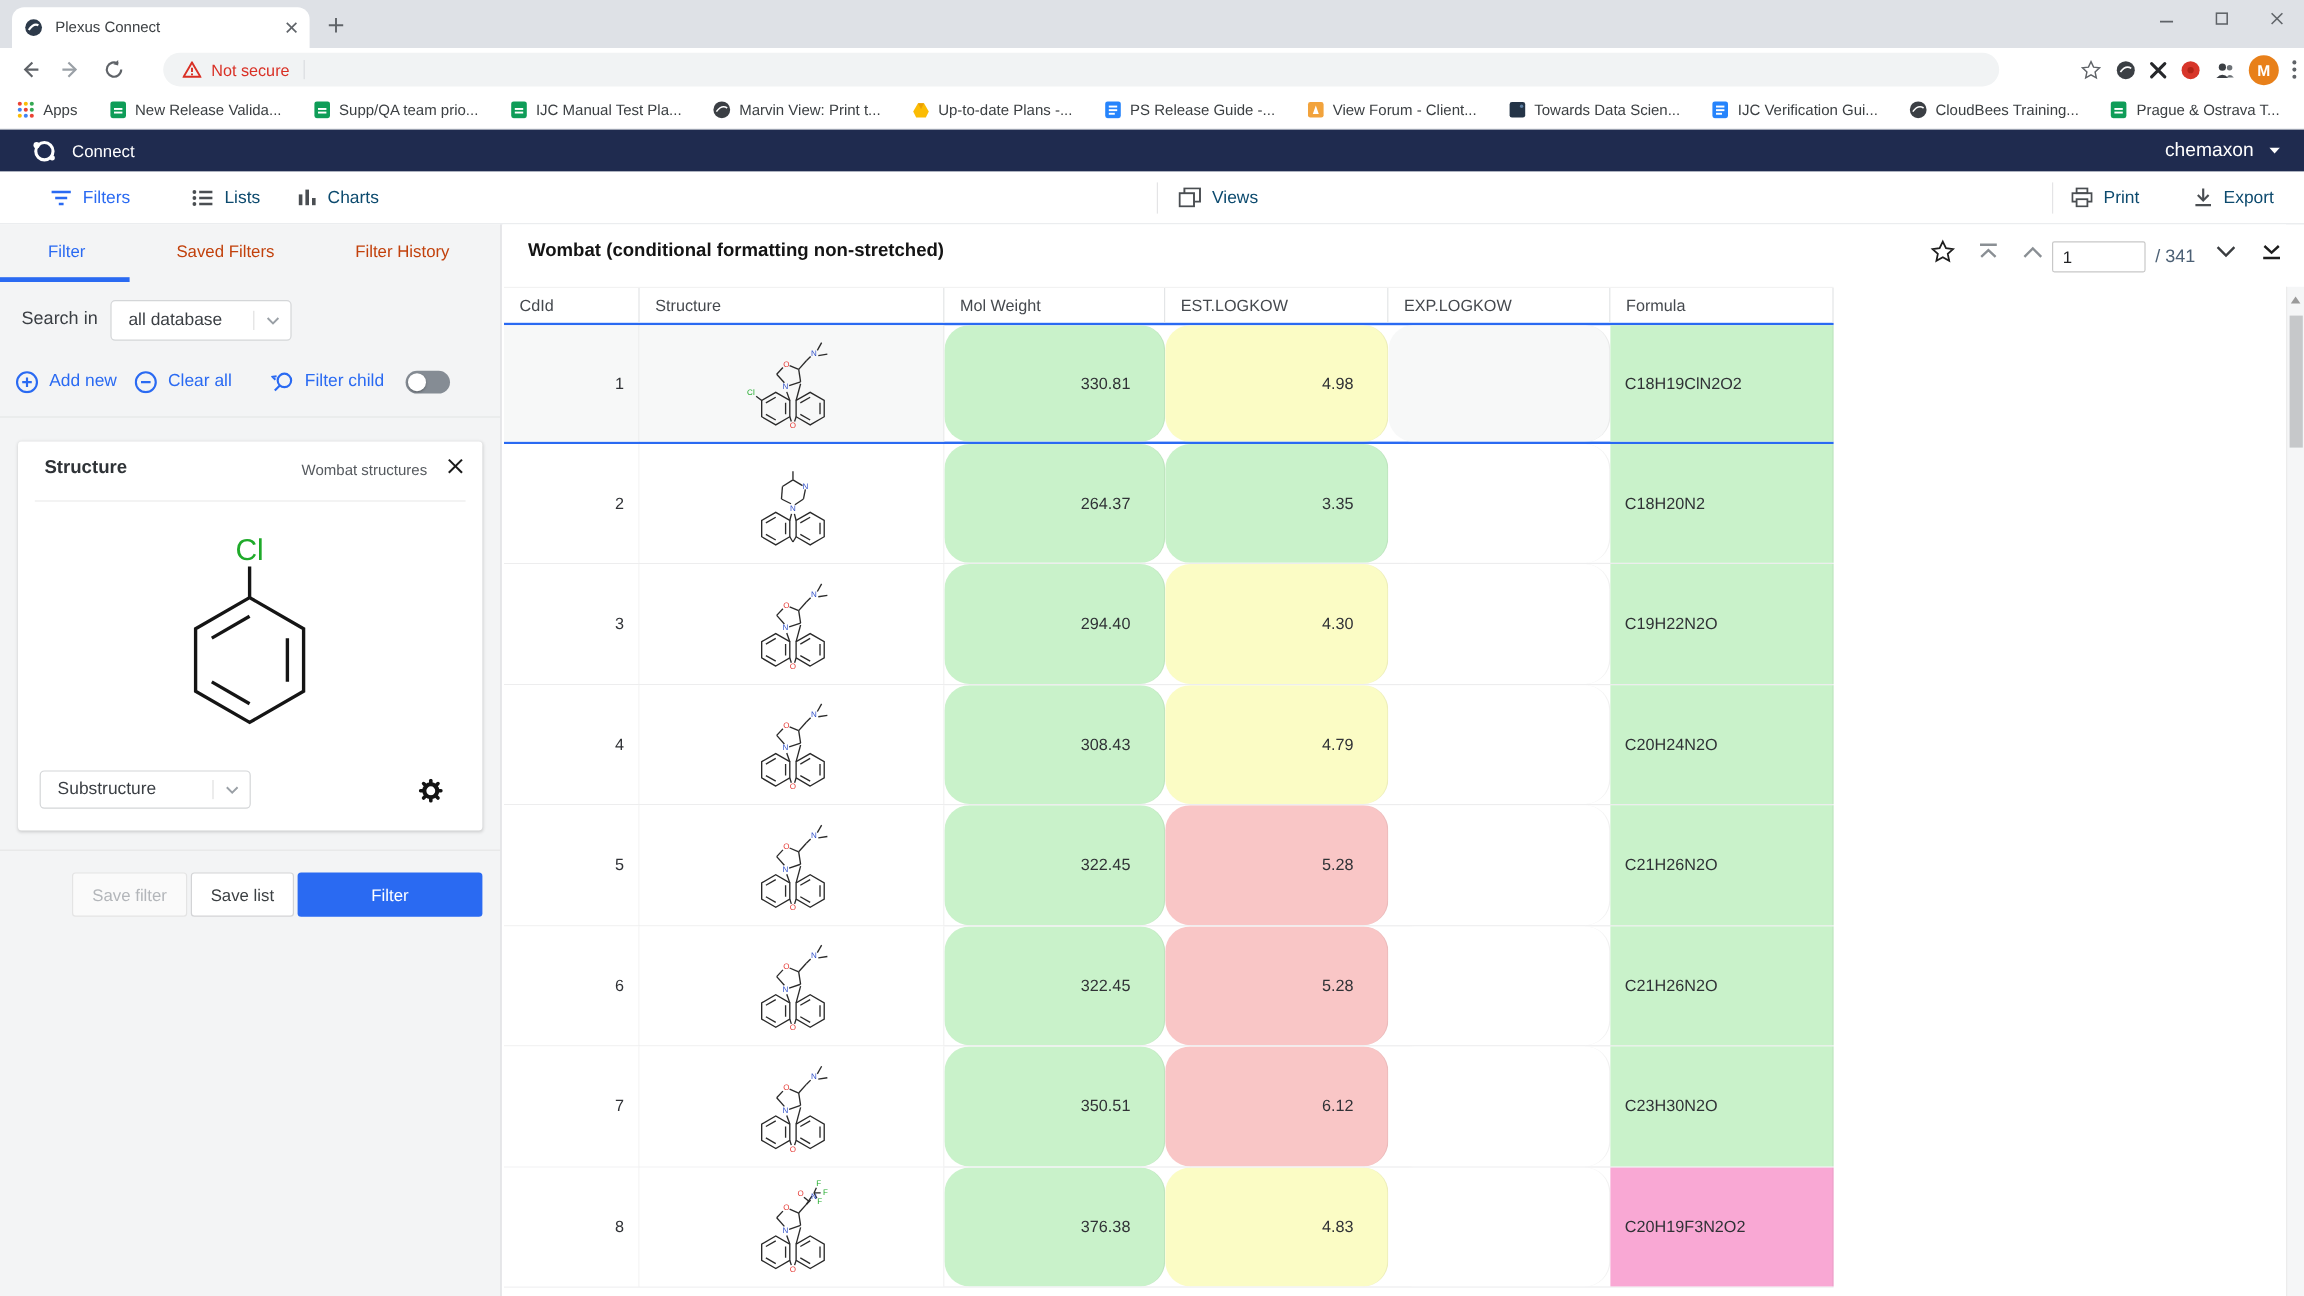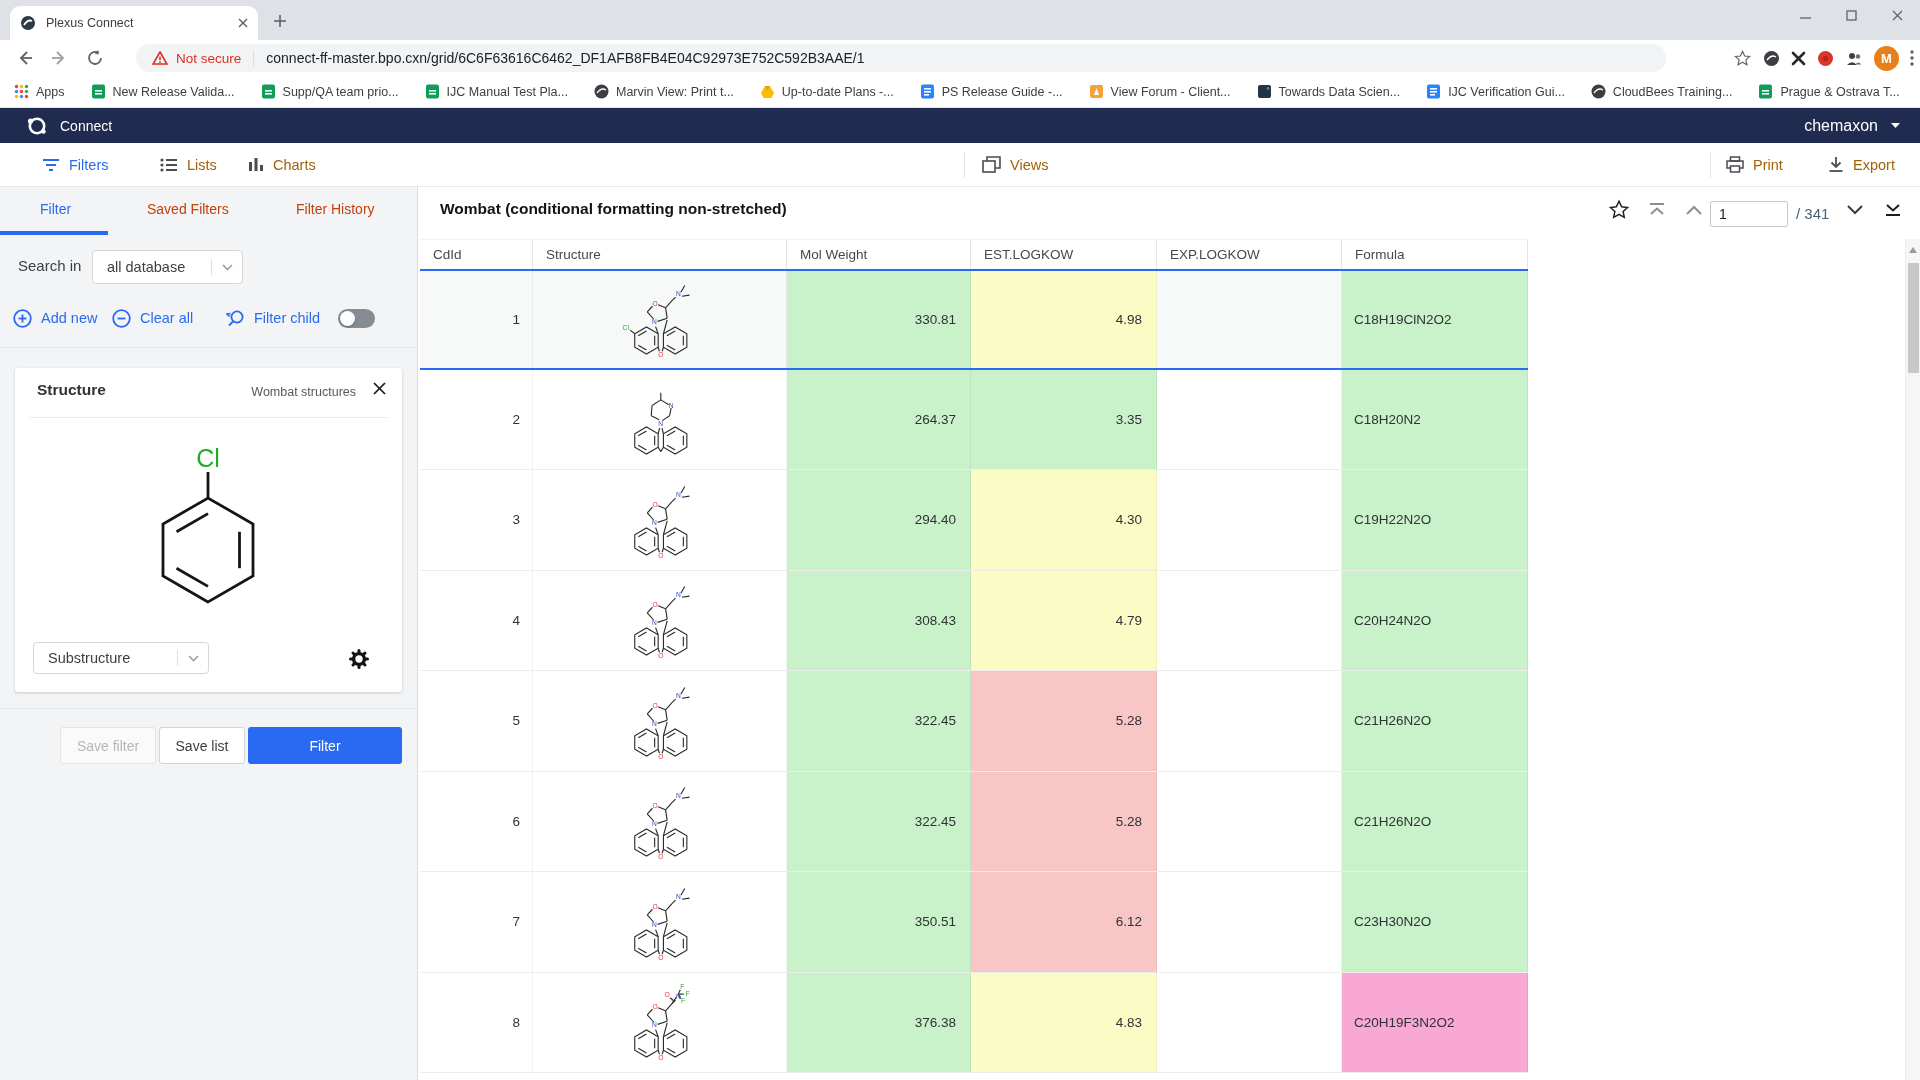--- a/index.html
+++ b/index.html
@@ -28,21 +28,21 @@
              box-sizing:border-box;display:flex;align-items:center;padding-left:14px;}
   .bm-item{display:flex;align-items:center;margin-right:26px;font-size:12.5px;color:#3c4043;white-space:nowrap;}
   .bm-item .ico{margin-right:7px;}
   
   .appheader{position:absolute;left:0;top:108px;width:100%;height:35px;background:#1f2b4f;display:flex;align-items:center;}
   .brand{color:#fff;font-size:14px;margin-left:12px;}
   .user{position:absolute;right:42px;color:#fff;font-size:16px;}
   .user-caret{position:absolute;right:20px;top:15px;}
   
   .toolbar{position:absolute;left:0;top:143px;width:100%;height:44px;background:#fff;border-bottom:1px solid #e7e9ec;box-sizing:border-box;}
-  .tb-item{position:absolute;top:0;height:43px;display:flex;align-items:center;gap:9px;font-size:14.5px;color:#a16207;cursor:pointer;}
+  .tb-item{position:absolute;top:0;height:43px;display:flex;align-items:center;gap:9px;font-size:14.5px;color:#0c4a6e;cursor:pointer;}
   .tb-item.blue{color:#2a6af2;}
   .tb-div{position:absolute;top:9px;width:1px;height:26px;background:#e4e4e6;}
   
   .sidebar{position:absolute;left:0;top:187px;width:418px;height:893px;background:#f3f4f5;border-right:1px solid #dcdddf;box-sizing:border-box;}
   .sb-tab{position:absolute;top:0;height:44px;display:flex;align-items:center;font-size:14px;color:#c2410c;}
   .sb-tab.active{color:#2a6af2;}
   .sb-underline{position:absolute;left:0;top:44px;width:108px;height:4px;background:#2a6af2;}
   .search-label{position:absolute;left:18px;top:70px;font-size:15px;color:#3b3f44;}
   .select{position:absolute;background:#fff;border:1px solid #d4d6d8;border-radius:4px;display:flex;align-items:center;box-sizing:border-box;}
   .select .val{flex:1;font-size:14.5px;color:#3b3f44;padding-left:14px;white-space:nowrap;}
@@ -72,21 +72,21 @@
   .pg-input{position:absolute;left:1291px;top:14px;width:78px;height:26px;border:1px solid #c8c8c8;border-radius:2px;
             font-size:14px;color:#202124;padding:0 0 0 8px;box-sizing:border-box;font-family:"Liberation Sans",sans-serif;}
   .pg-total{position:absolute;left:1377px;top:18px;font-size:15px;color:#4c6075;}
   
   .tbl{position:absolute;left:1px;top:52px;width:1108px;}
   .tbl-head{display:grid;grid-template-columns:113px 254px 184px 186px 185px 186px;height:29px;border-top:1px solid #f2f2f2;}
   .th{display:flex;align-items:center;padding-left:13px;font-size:13.5px;color:#45494e;border-right:1px solid #e3e5e7;box-sizing:border-box;}
   .tr{display:grid;grid-template-columns:113px 254px 184px 186px 185px 186px;height:100.5px;border-bottom:1px solid #ededee;box-sizing:border-box;}
   .tr.selected{border-top:2px solid #2a6af2;border-bottom:2px solid #2a6af2;}
   .td{display:flex;align-items:center;font-size:13.5px;color:#303236;border-right:1px solid rgba(0,0,0,0.055);box-sizing:border-box;}
-  .td.num{justify-content:flex-end;padding-right:14px;}
+  .td.num{justify-content:flex-end;padding-right:28px;border-radius:21px;}
   .td.cdid{justify-content:flex-end;padding-right:12px;}
   .td.formula{padding-left:12px;}
   .td.struct{justify-content:center;}
   
   .vscroll{position:absolute;right:0;top:239px;width:15px;height:841px;background:#f5f6f7;border-left:1px solid #ececec;box-sizing:border-box;}
   .vs-arrow{position:absolute;left:3px;top:8px;width:0;height:0;border-left:4.5px solid transparent;border-right:4.5px solid transparent;border-bottom:6px solid #9a9a9a;}
   .vs-thumb{position:absolute;left:2px;top:24px;width:11px;height:110px;background:#c6c8ca;}
 </style>
 </head>
 <body>
@@ -157,21 +157,20 @@
     <div class="urlpill">
       <span>
         <svg width="16" height="14">
             <path d="M8 1 L15 13 L1 13 Z" fill="none" stroke="#d93025" stroke-width="1.6"></path>
             <line x1="8" y1="5.5" x2="8" y2="9" stroke="#d93025" stroke-width="1.6"></line>
             <circle cx="8" cy="11" r="0.9" fill="#d93025"></circle>
           </svg>
       </span>
       <span class="notsecure">Not secure</span>
       <span class="pill-sep"></span>
-      <span class="urltext">connect-ff-master.bpo.cxn/grid/6C6F63616C6462_DF1AFB8FB4E04C92973E752C592B3AAE/1</span>
     </div>
     <div class="url-actions">
       <span>
         <svg width="19" height="19" viewBox="0 0 24 24">
             <path d="M12 3l2.7 5.8 6.3.7-4.7 4.3 1.3 6.2-5.6-3.2-5.6 3.2 1.3-6.2L3 9.5l6.3-.7z" fill="none" stroke="#5f6368" stroke-width="1.5"></path>
           </svg>
       </span>
       <span>
           <svg width="17" height="17">
             <circle cx="8.5" cy="8.5" r="7.5" fill="#3b3f44"></circle>

